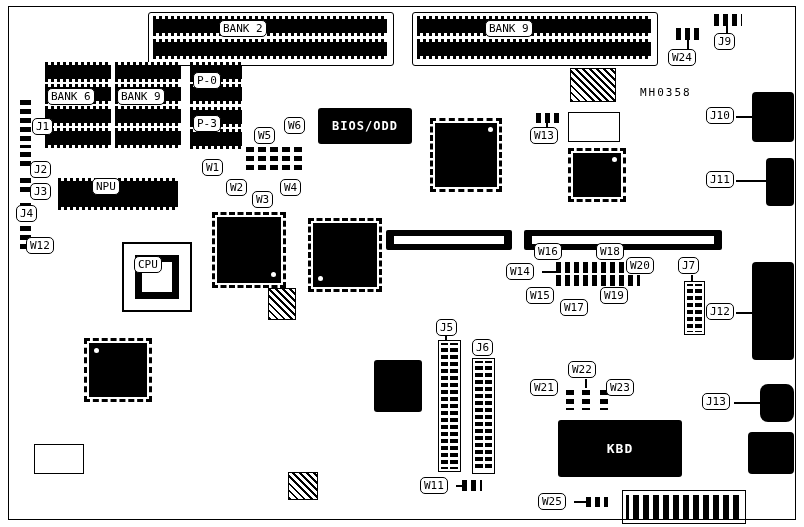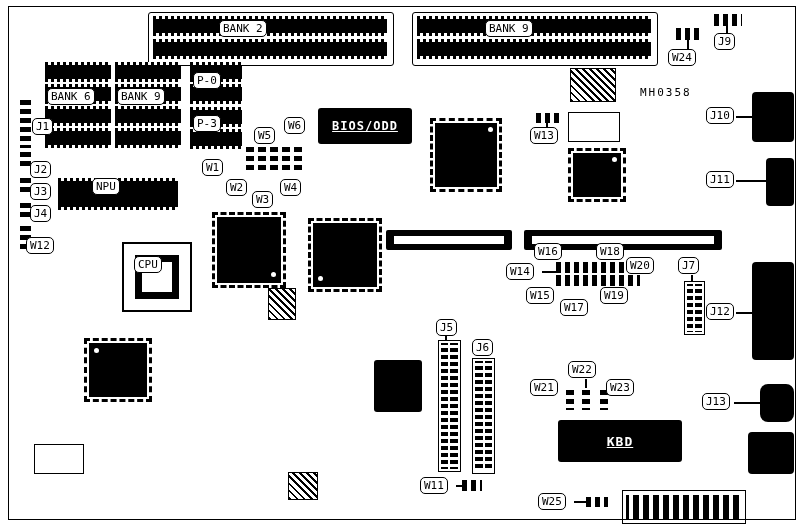--- a/index.html
+++ b/index.html
@@ -36,21 +36,21 @@
   .slot{position:absolute;background:#000;border-radius:2px;}
   .slot .slit{position:absolute;left:8px;right:8px;top:6px;bottom:6px;background:#fff;}
 
   .blackbox{position:absolute;background:#000;border-radius:3px;}
   .whitebox{position:absolute;background:#fff;border:1.5px solid #000;}
   .hatch{position:absolute;border:1px solid #000;
     background:repeating-linear-gradient(45deg,#000 0,#000 2px,#fff 2px,#fff 5px);}
 
   .chiptext{position:absolute;background:#000;color:#fff;border-radius:3px;
     display:flex;align-items:center;justify-content:center;
-    font:bold 12px "DejaVu Sans Mono",monospace;letter-spacing:1px;text-decoration:underline;}
+    font:bold 12px "DejaVu Sans Mono",monospace;letter-spacing:1px;}
 
   .cpu-outer{position:absolute;border:2px solid #000;}
   .cpu-inner{position:absolute;inset:11px;border:7px solid #000;background:#fff;}
 
   .edgeconn{position:absolute;background:#000;border-radius:4px;}
 
   .lbl{position:absolute;background:#fff;border:1.5px solid #000;border-radius:5px;
     padding:0 3px;font:11px "DejaVu Sans Mono",monospace;line-height:15px;
     white-space:nowrap;z-index:6;}
   .stub{position:absolute;background:#000;z-index:1;}
@@ -92,21 +92,21 @@
   <div class="dip" style="left:190px;top:129px;width:52px;height:20px"></div>
   <div class="lbl" style="left:193px;top:115px">P-3</div>
 
   <div class="pinv" style="left:20px;top:100px;width:11px;height:48px"></div>
   <div class="lbl" style="left:32px;top:118px">J1</div>
   <div class="pinv" style="left:20px;top:152px;width:11px;height:18px"></div>
   <div class="lbl" style="left:30px;top:161px">J2</div>
   <div class="pinv" style="left:20px;top:178px;width:11px;height:18px"></div>
   <div class="lbl" style="left:30px;top:183px">J3</div>
   <div class="pinv" style="left:20px;top:203px;width:11px;height:14px"></div>
-  <div class="lbl" style="left:30px;top:205px">J4</div>
+  <div class="lbl" style="left:16px;top:205px">J4</div>
   <div class="pinv" style="left:20px;top:226px;width:11px;height:26px"></div>
   <div class="lbl" style="left:26px;top:237px">W12</div>
 
   <div class="dip" style="left:58px;top:178px;width:120px;height:32px"></div>
   <div class="lbl" style="left:92px;top:178px">NPU</div>
 
   <div class="pinv" style="left:246px;top:147px;width:8px;height:24px"></div>
   <div class="pinv" style="left:258px;top:147px;width:8px;height:24px"></div>
   <div class="pinv" style="left:270px;top:147px;width:8px;height:24px"></div>
   <div class="pinv" style="left:282px;top:147px;width:8px;height:24px"></div>
@@ -206,21 +206,21 @@
   <div class="vconn" style="left:472px;top:358px;width:17px;height:110px"></div>
 
   <div class="lbl" style="left:568px;top:361px">W22</div>
   <div class="stub" style="left:585px;top:379px;width:2px;height:9px"></div>
   <div class="lbl" style="left:530px;top:379px">W21</div>
   <div class="lbl" style="left:606px;top:379px">W23</div>
   <div class="pinv" style="left:566px;top:390px;width:8px;height:20px"></div>
   <div class="pinv" style="left:582px;top:390px;width:8px;height:20px"></div>
   <div class="pinv" style="left:600px;top:390px;width:8px;height:20px"></div>
 
-  <div class="chiptext" style="left:558px;top:420px;width:124px;height:42px;font-size:13px">KBD</div>
+  <div class="chiptext" style="left:558px;top:420px;width:124px;height:57px;font-size:13px">KBD</div>
 
   <div class="lbl" style="left:420px;top:477px">W11</div>
   <div class="stub" style="left:456px;top:485px;width:6px;height:2px"></div>
   <div class="pinh" style="left:462px;top:480px;width:20px;height:11px"></div>
 
   <div class="hatch" style="left:288px;top:472px;width:28px;height:26px"></div>
 
   <div class="lbl" style="left:538px;top:493px">W25</div>
   <div class="stub" style="left:574px;top:501px;width:12px;height:2px"></div>
   <div class="pinh" style="left:586px;top:497px;width:22px;height:10px"></div>

